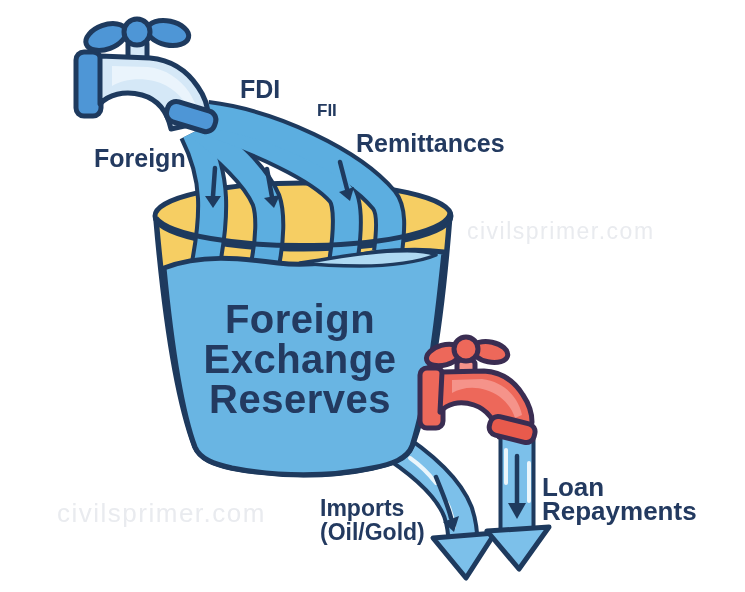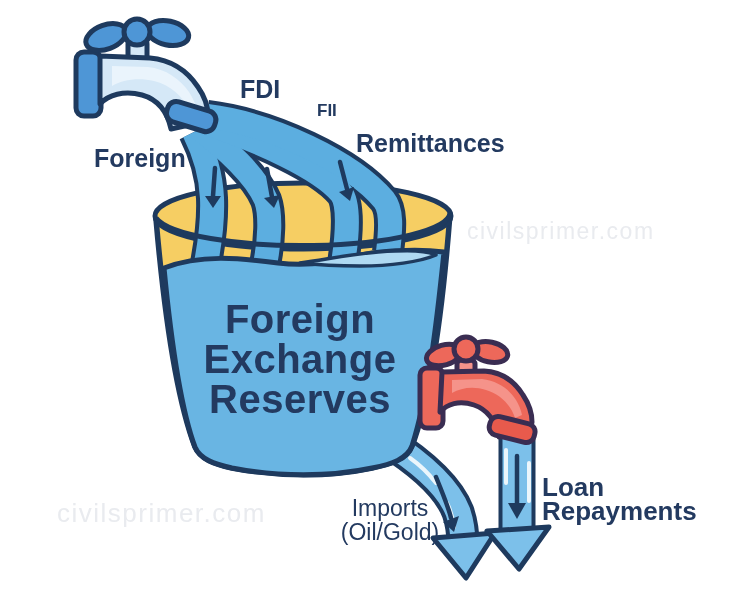--- a/index.html
+++ b/index.html
@@ -16,22 +16,22 @@
   .lbl-exports{left:94px;top:146px;font-size:25px;}
   .lbl-fdi{left:240px;top:77px;font-size:25px;}
   .lbl-fii{left:317px;top:102px;font-size:17px;}
   .lbl-remittances{left:356px;top:131px;font-size:25px;}
   .title{
     position:absolute;left:185px;top:299px;width:230px;text-align:center;
     font-size:40px;line-height:40px;font-weight:bold;color:var(--text-navy,#233A60);
     letter-spacing:.5px;
   }
   .lbl-imports{
-    position:absolute;left:320px;top:496px;width:140px;text-align:center;
-    font-size:23px;line-height:24px;font-weight:normal;color:var(--text-navy,#233A60);
+    position:absolute;left:320px;top:496px;width:140px;
+    font-size:23px;line-height:24px;font-weight:bold;color:var(--text-navy,#233A60);
   }
   .lbl-loan{
     position:absolute;left:542px;top:475px;text-align:left;
     font-size:26px;line-height:24px;font-weight:bold;color:var(--text-navy,#233A60);
   }
   .watermark{
     position:absolute;color:var(--watermark-gray,#E9EBEF);
     font-weight:400;letter-spacing:1.5px;white-space:nowrap;
   }
   .wm-top{left:467px;top:218px;font-size:23px;}

